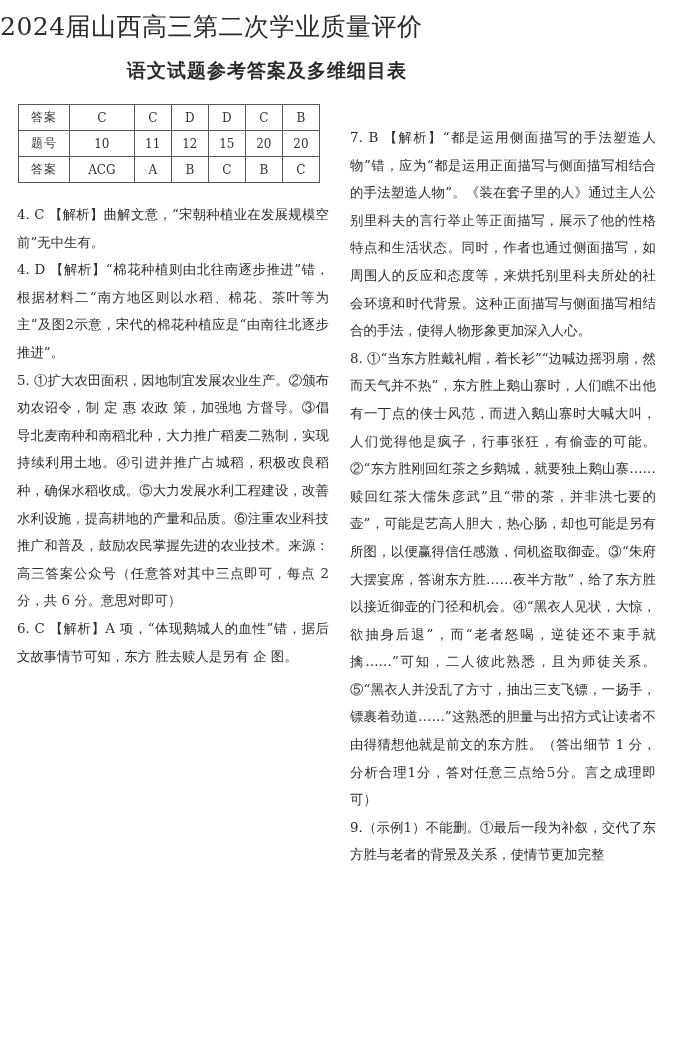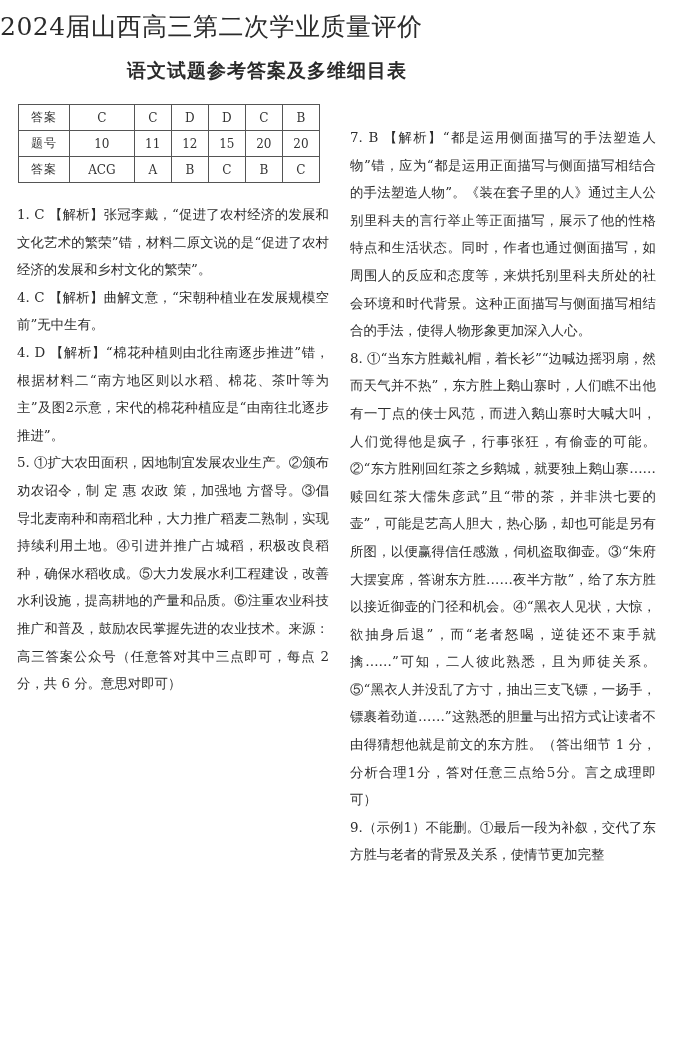--- a/index.html
+++ b/index.html
@@ -112,23 +112,23 @@
     <td>A</td>
     <td>B</td>
     <td>C</td>
     <td>B</td>
     <td>C</td>
   </tr>
 </tbody>
   </table>
 
 <div class="col col-left">
-  <p class="para">1. C 【解析】张冠李戴，“促进了农村经济的发展和文化艺术的繁荣”错，材料二原文说的是“促进了农村经济的发展和乡村文化的繁荣”。</p>
   <p class="para">4. C 【解析】曲解文意，“宋朝种植业在发展规模空前”无中生有。</p>
   <p class="para">4. D 【解析】“棉花种植则由北往南逐步推进”错，根据材料二“南方地区则以水稻、棉花、茶叶等为主”及图2示意，宋代的棉花种植应是“由南往北逐步推进”。</p>
   <p class="para">5. ①扩大农田面积，因地制宜发展农业生产。②颁布劝农诏令，制 定 惠 农政 策，加强地 方督导。③倡导北麦南种和南稻北种，大力推广稻麦二熟制，实现持续利用土地。④引进并推广占城稻，积极改良稻种，确保水稻收成。⑤大力发展水利工程建设，改善水利设施，提高耕地的产量和品质。⑥注重农业科技推广和普及，鼓励农民掌握先进的农业技术。来源：高三答案公众号（任意答对其中三点即可，每点 2 分，共 6 分。意思对即可）</p>
+  <p class="para">6. C 【解析】A 项，“体现鹅城人的血性”错，据后文故事情节可知，东方 胜去赎人是另有 企 图。</p>
 </div>
 
 <div class="col col-right">
   <p class="para gap">7. B 【解析】“都是运用侧面描写的手法塑造人物”错，应为“都是运用正面描写与侧面描写相结合的手法塑造人物”。《装在套子里的人》通过主人公别里科夫的言行举止等正面描写，展示了他的性格特点和生活状态。同时，作者也通过侧面描写，如周围人的反应和态度等，来烘托别里科夫所处的社会环境和时代背景。这种正面描写与侧面描写相结合的手法，使得人物形象更加深入人心。</p>
   <p class="para">8. ①“当东方胜戴礼帽，着长衫”“边喊边摇羽扇，然而天气并不热”，东方胜上鹅山寨时，人们瞧不出他有一丁点的侠士风范，而进入鹅山寨时大喊大叫，人们觉得他是疯子，行事张狂，有偷壶的可能。②“东方胜刚回红茶之乡鹅城，就要独上鹅山寨……赎回红茶大儒朱彦武”且“带的茶，并非洪七要的壶”，可能是艺高人胆大，热心肠，却也可能是另有所图，以便赢得信任感激，伺机盗取御壶。③“朱府大摆宴席，答谢东方胜……夜半方散”，给了东方胜以接近御壶的门径和机会。④“黑衣人见状，大惊，欲抽身后退”，而“老者怒喝，逆徒还不束手就擒……”可知，二人彼此熟悉，且为师徒关系。⑤“黑衣人并没乱了方寸，抽出三支飞镖，一扬手，镖裹着劲道……”这熟悉的胆量与出招方式让读者不由得猜想他就是前文的东方胜。（答出细节 1 分，分析合理1分，答对任意三点给5分。言之成理即可）</p>
   <p class="para">9.（示例1）不能删。①最后一段为补叙，交代了东方胜与老者的背景及关系，使情节更加完整</p>
 </div>
 
 </body></html>

